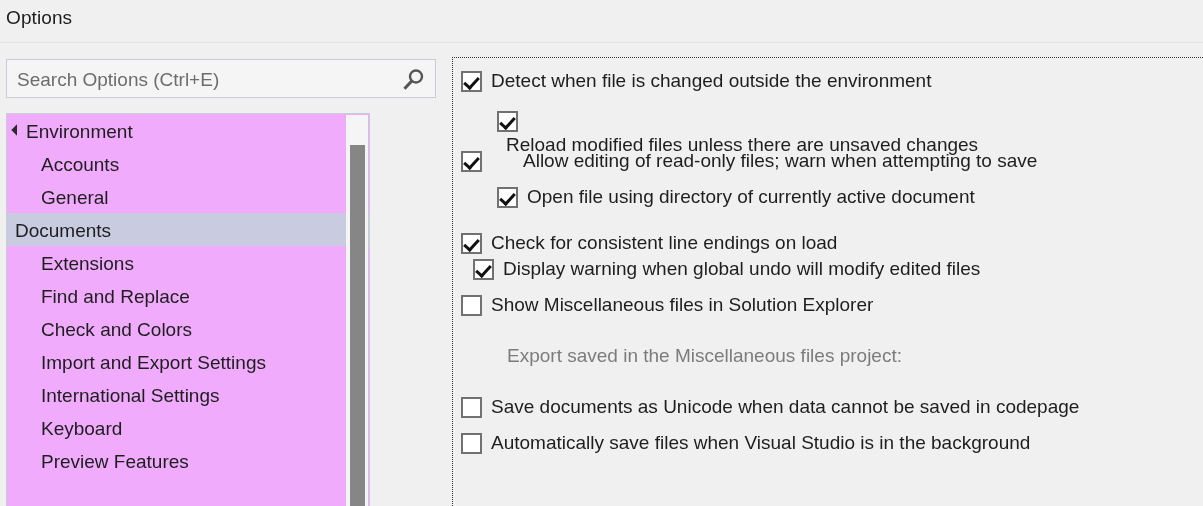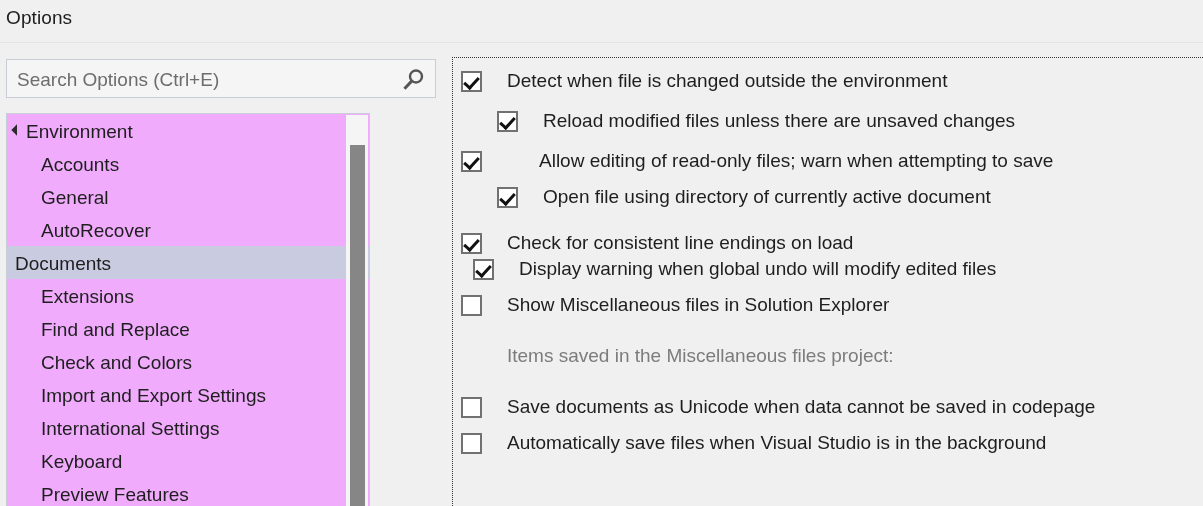--- a/index.html
+++ b/index.html
@@ -181,21 +181,21 @@
     width: 6px;
     height: 12px;
     border: solid #111;
     border-width: 0 3px 3px 0;
     transform: rotate(42deg);
   }
   .opt-label {
     font-size: 19px;
     line-height: 26px;
     color: #1e1e1e;
-    margin-left: 25px;
+    margin-left: 9px;
   }
   .opt-label.disabled {
     color: #7c7c7c;
   }
   .static-row {
     position: absolute;
     white-space: nowrap;
   }
 </style>
 </head>
@@ -214,21 +214,20 @@
         <line x1="10.6" y1="14.2" x2="4.5" y2="20.6" stroke="#555" stroke-width="3" stroke-linecap="square"></line>
       </svg>
     </span>
   </div>
 
   <div id="tree-box">
     <div id="tree-items">
         <div class="tree-item root"><span class="expander"></span><span class="tree-label">Environment</span></div>
         <div class="tree-item"><span class="tree-label">Accounts</span></div>
         <div class="tree-item"><span class="tree-label">General</span></div>
-        <div class="tree-item"><span class="tree-label">AutoRecover</span></div>
         <div class="tree-item selected"><span class="tree-label">Documents</span></div>
         <div class="tree-item"><span class="tree-label">Extensions</span></div>
         <div class="tree-item"><span class="tree-label">Find and Replace</span></div>
         <div class="tree-item"><span class="tree-label">Check and Colors</span></div>
         <div class="tree-item"><span class="tree-label">Import and Export Settings</span></div>
         <div class="tree-item"><span class="tree-label">International Settings</span></div>
         <div class="tree-item"><span class="tree-label">Keyboard</span></div>
         <div class="tree-item"><span class="tree-label">Preview Features</span></div>
       </div>
     <div id="tree-scrollbar">
@@ -237,21 +236,21 @@
   </div>
 
 </div>
 
 <div id="right-pane">
   <div id="options-rows">
       <div class="opt-row" style="top: 10px; left: 8px;">
         <span class="checkbox checked"></span>
         <span class="opt-label">Detect when file is changed outside the environment</span>
       </div>
-      <div class="opt-row" style="top: 50px; left: 44px;">
+      <div class="opt-row" style="top: 50px; left: 44px; flex-direction: column;">
         <span class="checkbox checked"></span>
         <span class="opt-label">Reload modified files unless there are unsaved changes</span>
       </div>
       <div class="opt-row" style="top: 90px; left: 8px; gap: 32px;">
         <span class="checkbox checked"></span>
         <span class="opt-label">Allow editing of read-only files; warn when attempting to save</span>
       </div>
       <div class="opt-row" style="top: 126px; left: 8px; padding-left: 36px;">
         <span class="checkbox checked"></span>
         <span class="opt-label">Open file using directory of currently active document</span>
@@ -261,21 +260,21 @@
         <span class="opt-label">Check for consistent line endings on load</span>
       </div>
       <div class="opt-row" style="top: 198px; left: 8px; padding-left: 12px;">
         <span class="checkbox checked"></span>
         <span class="opt-label">Display warning when global undo will modify edited files</span>
       </div>
       <div class="opt-row" style="top: 234px; left: 8px;">
         <span class="checkbox"></span>
         <span class="opt-label">Show Miscellaneous files in Solution Explorer</span>
       </div>
-      <div class="static-row" style="top: 285px; left: 54px;"><span class="opt-label disabled" style="margin-left: 0px;">Items saved in the Miscellaneous files project:</span></div>
+      <div class="static-row" style="top: 285px; left: 54px;"><span class="opt-label disabled" style="margin-left: 0px;">Export saved in the Miscellaneous files project:</span></div>
       <div class="opt-row" style="top: 336px; left: 8px;">
         <span class="checkbox"></span>
         <span class="opt-label">Save documents as Unicode when data cannot be saved in codepage</span>
       </div>
       <div class="opt-row" style="top: 372px; left: 8px;">
         <span class="checkbox"></span>
         <span class="opt-label">Automatically save files when Visual Studio is in the background</span>
       </div>
     </div>
 </div>

